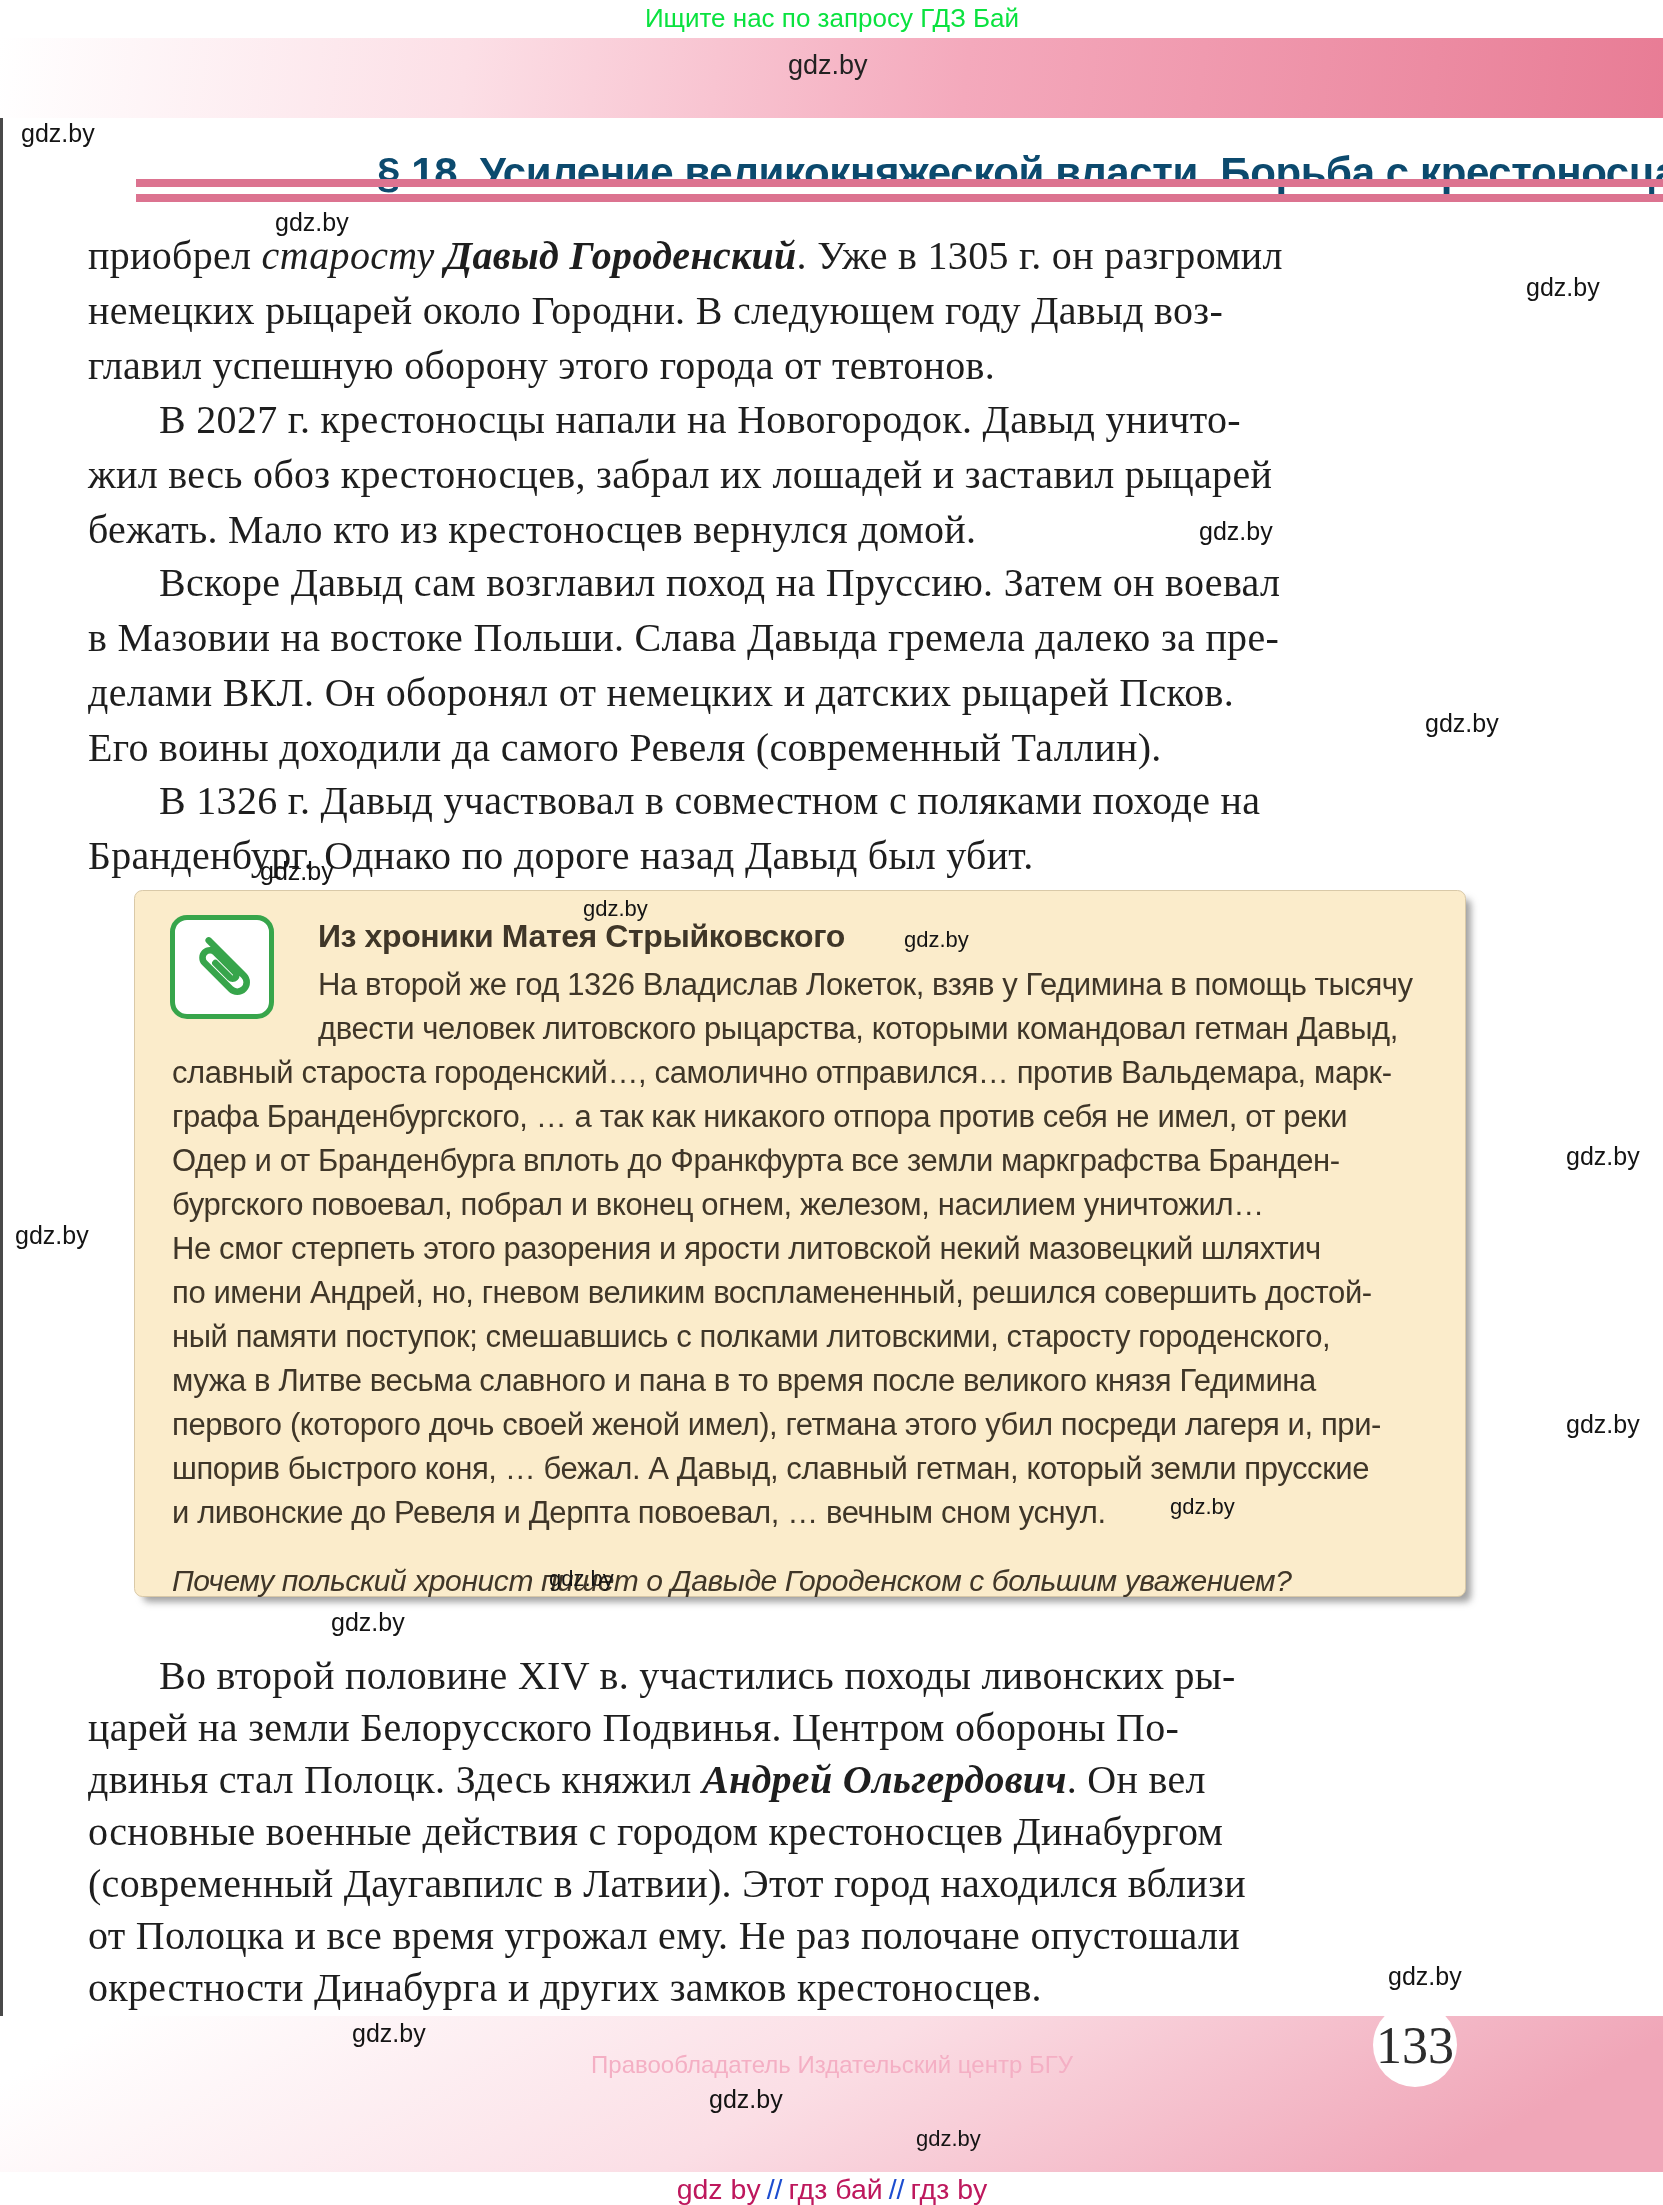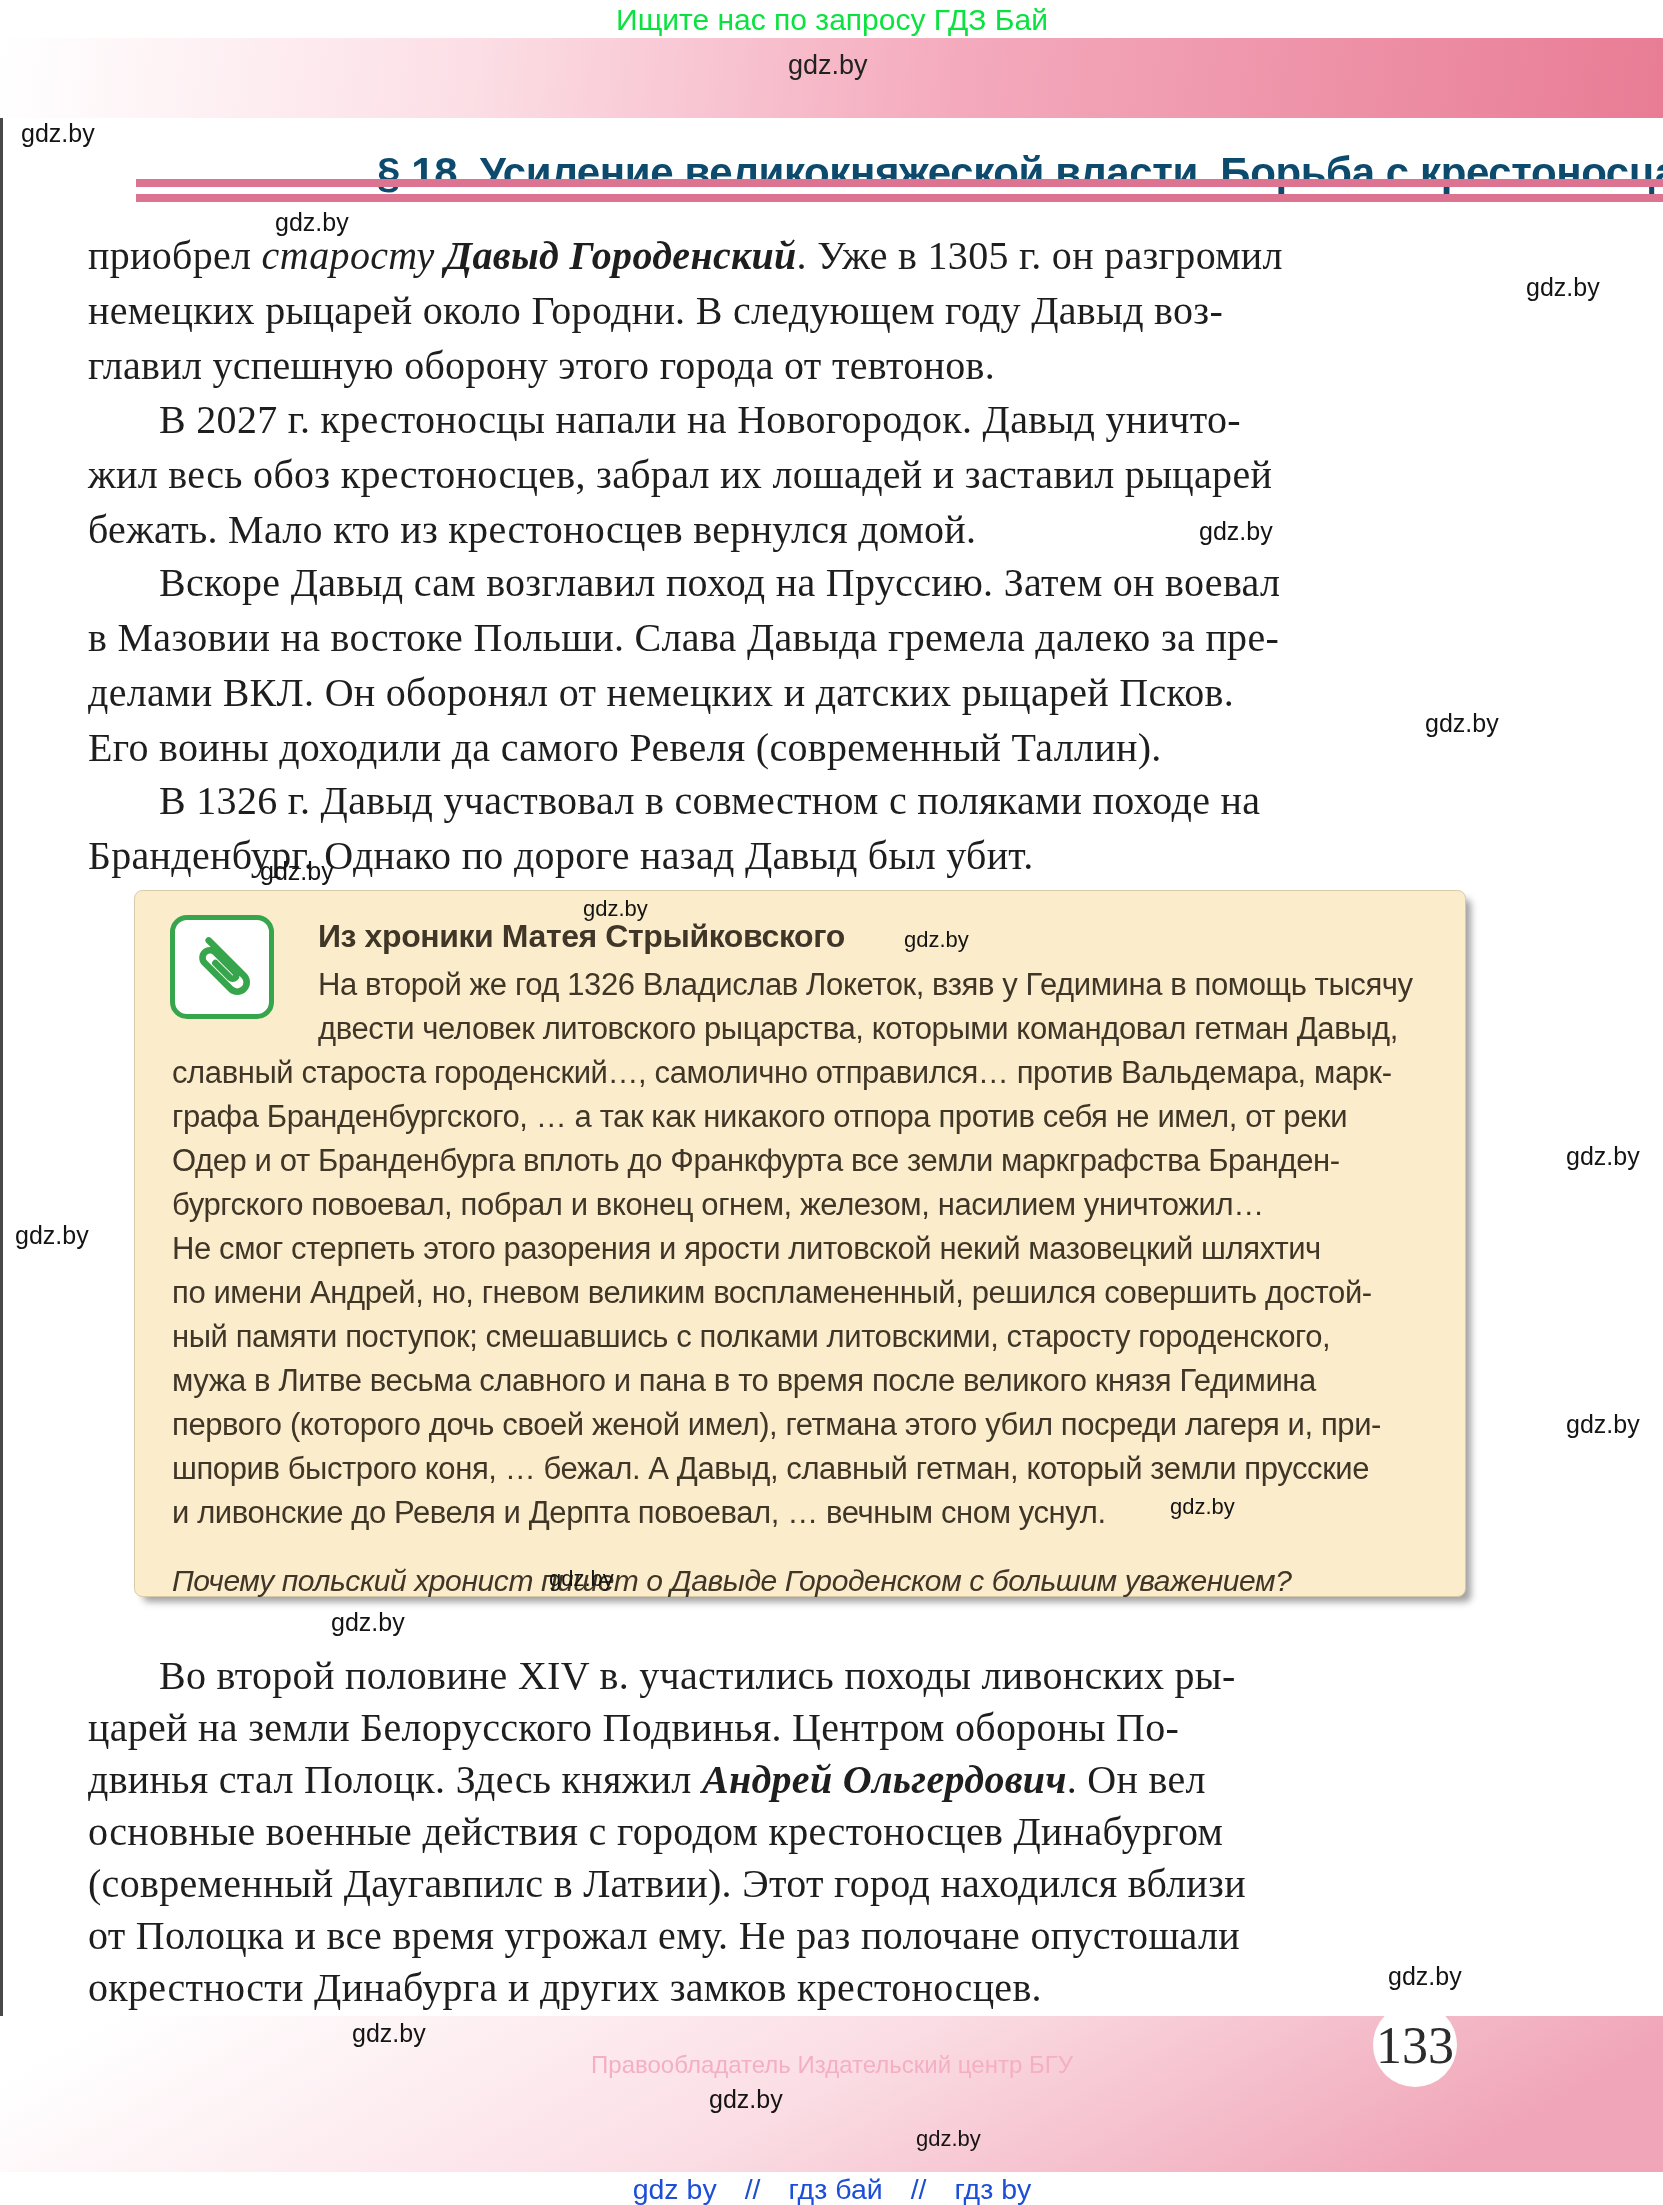--- a/index.html
+++ b/index.html
@@ -3,21 +3,21 @@
 <meta charset="utf-8">
 <style>
   html,body{margin:0;padding:0;background:#ffffff;}
   .page{position:relative;width:1664px;height:2205px;background:#ffffff;overflow:hidden;
         font-family:"Liberation Serif","DejaVu Serif",serif;}
 
   .edge-line{position:absolute;left:0;top:55px;width:2.5px;height:1974px;background:#1c1c1c;opacity:.8;}
 
   .top-note{position:absolute;left:0;top:3.4px;width:100%;text-align:center;
             font-family:"Liberation Sans","DejaVu Sans",sans-serif;
-            font-size:30px;color:#0ae23f;}
+            font-size:26px;color:#0ae23f;}
 
   .banner{position:absolute;left:0;top:38px;width:100%;height:80px;
           background:linear-gradient(97deg,#ffffff 0%,#fcdfe6 28%,#f4a9bc 58%,#e87c95 100%);}
   .banner-wm{position:absolute;left:788px;top:11.7px;
              font-family:"Liberation Sans","DejaVu Sans",sans-serif;font-size:27px;color:#222;}
 
   .title{position:absolute;left:369px;top:141px;margin:8px;white-space:nowrap;
          font-family:"Liberation Sans","DejaVu Sans",sans-serif;
          font-size:42px;font-weight:700;letter-spacing:-0.4px;color:#0c4a6e;}
 
@@ -59,21 +59,21 @@
   .copyright{position:absolute;left:50%;top:2051px;transform:translateX(-50%);white-space:nowrap;
              font-family:"Liberation Sans","DejaVu Sans",sans-serif;
              font-size:24px;color:#f4afc4;}
   .page-circle{position:absolute;left:1373px;top:2003px;width:84px;height:84px;border-radius:50%;
                background:#ffffff;display:flex;align-items:center;justify-content:center;}
   .page-circle span{font-family:"Liberation Serif","DejaVu Serif",serif;font-size:52px;color:#2c2c2c;}
 
   .footer-links{position:absolute;left:0;top:2173px;width:100%;text-align:center;
                 font-family:"Liberation Sans","DejaVu Sans",sans-serif;
                 font-size:28.5px;color:#1d4ed0;}
-  .footer-links a{color:#1d4ed8;text-decoration:none;margin:0 23px;cursor:pointer;}
+  .footer-links a{color:#be185d;text-decoration:none;margin:0 1px;cursor:pointer;}
   .footer-links .sep{color:#1d4ed0;margin:0 5px;}
 </style>
 </head>
 <body>
 
 <div class="page">
 
   <div class="edge-line"></div>
 
   <div class="top-note" data-bind="page.top_note">Ищите нас по запросу ГДЗ Бай</div>

